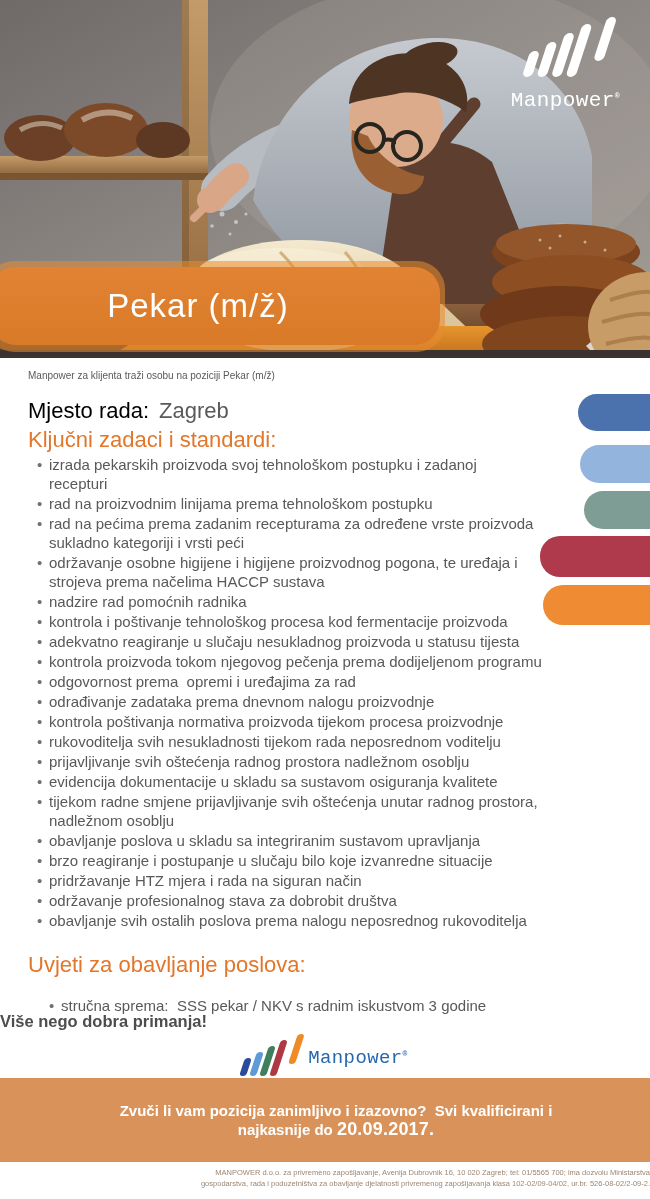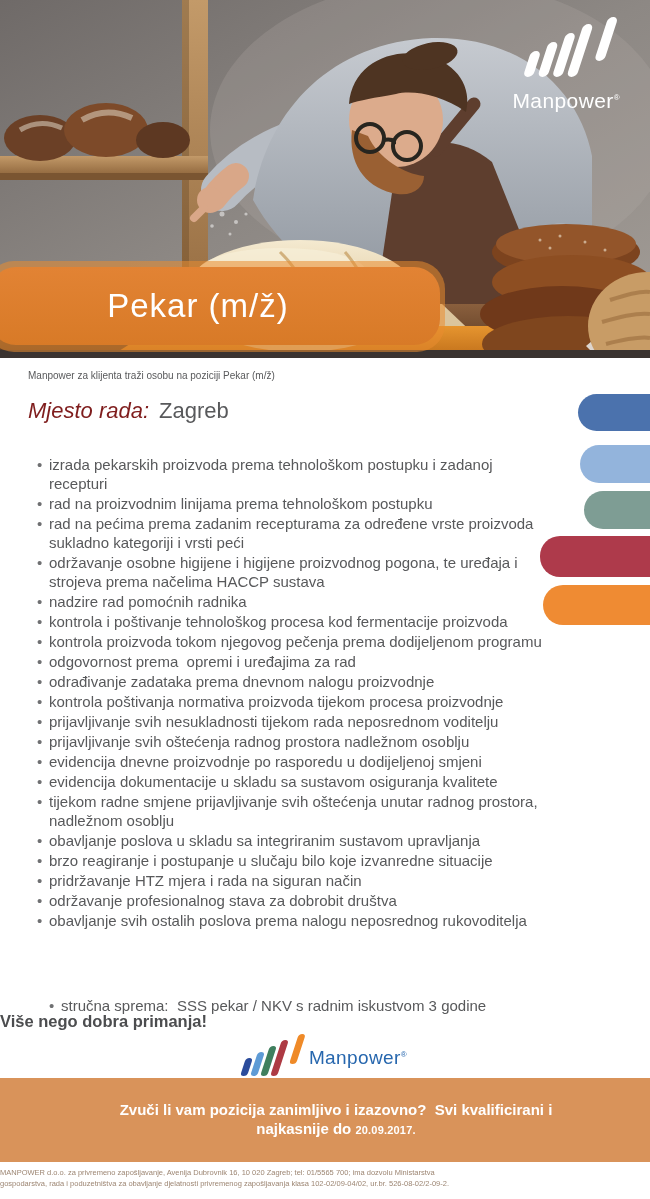--- a/index.html
+++ b/index.html
@@ -8,21 +8,21 @@
 
   
   .hero{position:absolute;top:0;left:0;width:650px;height:358px;overflow:hidden;}
   .hero svg{display:block;}
 
   
   .mp-bars{display:flex;align-items:flex-end;gap:6px;}
   .mp-bar{width:10px;border-radius:5px;transform:skewX(-18deg);}
   .b1{height:26px;} .b2{height:35px;} .b3{height:44px;} .b4{height:53px;}
   .b5{height:44px;transform:skewX(-18deg) translateY(-16px);margin-left:5px;}
-  .mp-word{font-size:21px;letter-spacing:.4px;color:#ffffff;}
+  .mp-word{font-size:21px;letter-spacing:.4px;color:#ffffff;font-family:Liberation Mono, monospace;}
   .mp-word sup{font-size:8px;}
   .mp-logo-top{position:absolute;top:24px;right:30px;display:flex;flex-direction:column;
                align-items:center;gap:12px;}
 
   .mp-logo-bottom{position:absolute;top:1040px;left:0;right:0;display:flex;
                   justify-content:center;align-items:center;gap:12px;}
   .mp-logo-bottom .mp-bars{gap:4px;}
   .mp-logo-bottom .mp-bar{width:7px;border-radius:4px;}
   .mp-logo-bottom .b1{height:18px;} .mp-logo-bottom .b2{height:24px;}
   .mp-logo-bottom .b3{height:30px;} .mp-logo-bottom .b4{height:36px;}
@@ -33,21 +33,21 @@
   .banner-glow{position:absolute;left:-14px;top:261px;width:459px;height:91px;
                border-radius:28px;background:rgba(233,140,48,.55);}
   .banner{position:absolute;left:-10px;top:267px;width:450px;height:78px;border-radius:26px;
           background:linear-gradient(#e28334,#d87a27);display:flex;align-items:center;
           justify-content:center;padding-right:34px;box-sizing:border-box;}
   .banner-title{color:#ffffff;font-size:33px;font-weight:300;letter-spacing:1px;}
 
   
   .intro{position:absolute;top:370px;left:28px;font-size:10px;color:#58595b;}
   .loc{position:absolute;top:398px;left:28px;font-size:22px;}
-  .loc-label{color:#7f1d1d;font-style:italic;} .loc-value{color:#58595b;margin-left:10px;}
+  .loc-label{color:#000000;} .loc-value{color:#58595b;margin-left:10px;}
   .tasks-h{position:absolute;top:427px;left:28px;font-size:22px;color:#e2772b;}
   .tasks{position:absolute;top:455px;left:36px;width:530px;margin:0;padding:0;list-style:none;}
   .tasks li{position:relative;padding-left:13px;font-size:15px;line-height:19px;
             margin-bottom:1px;color:#58595b;white-space:pre-wrap;}
   .tasks li::before{content:"\2022";position:absolute;left:1px;top:0;color:#6f7072;}
   .cond-h{position:absolute;top:952px;left:28px;font-size:22px;color:#e2772b;}
   .cond-list{position:absolute;top:984px;left:36px;width:540px;margin:12px;padding:0;list-style:none;}
   .cond-list li{position:relative;padding-left:13px;font-size:15px;line-height:19px;
                 color:#58595b;white-space:pre-wrap;}
   .cond-list li::before{content:"\2022";position:absolute;left:1px;top:0;color:#6f7072;}
@@ -60,22 +60,22 @@
   .tab2{top:445px;width:70px;height:38px;}
   .tab3{top:491px;width:66px;height:38px;}
   .tab4{top:536px;width:110px;height:41px;}
   .tab5{top:585px;width:107px;height:40px;}
 
   
   .band{position:absolute;top:1078px;left:0;width:650px;height:84px;display:flex;
         flex-direction:column;justify-content:center;text-align:center;color:#ffffff;
         font-weight:bold;font-size:15px;line-height:19.5px;padding-left:11px;}
   .band div{white-space:pre-wrap;}
-  .deadline{font-weight:800;font-size:11px;letter-spacing:.2px;}
-  .legal{position:absolute;top:1167px;left:0;right:0;text-align:left;
+  .deadline{font-weight:800;font-size:18px;letter-spacing:.2px;}
+  .legal{position:absolute;top:1167px;left:0;right:0;text-align:right;
          font-size:7.5px;line-height:11px;color:#9d8673;}
 </style>
 </head>
 <body>
 
 <div class="page">
 
   <div class="hero">
     <svg width="650" height="358" viewBox="0 0 650 358" aria-hidden="true">
       <defs>
@@ -191,48 +191,50 @@
   <div class="tab tab3" style="background: rgb(126, 157, 148);"></div>
   <div class="tab tab4" style="background: rgb(174, 58, 75);"></div>
   <div class="tab tab5" style="background: rgb(239, 139, 51);"></div>
 
   <div class="intro">Manpower za klijenta traži osobu na poziciji Pekar (m/ž)</div>
 
   <div class="loc">
     <span class="loc-label">Mjesto rada:</span><span class="loc-value">Zagreb</span>
   </div>
 
+  <div class="tasks-h">Ključni zadaci i standardi:</div>
 
   <ul class="tasks">
-    <li>izrada pekarskih proizvoda prema tehnološkom postupku i zadanoj
+    <li>izrada pekarskih proizvoda svoj tehnološkom postupku i zadanoj
 recepturi</li>
     <li>rad na proizvodnim linijama prema tehnološkom postupku</li>
     <li>rad na pećima prema zadanim recepturama za određene vrste proizvoda
 sukladno kategoriji i vrsti peći</li>
     <li>održavanje osobne higijene i higijene proizvodnog pogona, te uređaja i
 strojeva prema načelima HACCP sustava</li>
     <li>nadzire rad pomoćnih radnika</li>
     <li>kontrola i poštivanje tehnološkog procesa kod fermentacije proizvoda</li>
+    <li>adekvatno reagiranje u slučaju nesukladnog proizvoda u statusu tijesta</li>
     <li>kontrola proizvoda tokom njegovog pečenja prema dodijeljenom programu</li>
     <li>odgovornost prema  opremi i uređajima za rad</li>
     <li>odrađivanje zadataka prema dnevnom nalogu proizvodnje</li>
     <li>kontrola poštivanja normativa proizvoda tijekom procesa proizvodnje</li>
-    <li>prijavljivanje svih nesukladnosti tijekom rada neposrednom voditelju</li>
+    <li>rukovoditelja svih nesukladnosti tijekom rada neposrednom voditelju</li>
     <li>prijavljivanje svih oštećenja radnog prostora nadležnom osoblju</li>
-    <li>evidencija dnevne proizvodnje po rasporedu u dodijeljenoj smjeni</li>
     <li>evidencija dokumentacije u skladu sa sustavom osiguranja kvalitete</li>
     <li>tijekom radne smjene prijavljivanje svih oštećenja unutar radnog prostora,
 nadležnom osoblju</li>
     <li>obavljanje poslova u skladu sa integriranim sustavom upravljanja</li>
     <li>brzo reagiranje i postupanje u slučaju bilo koje izvanredne situacije</li>
     <li>pridržavanje HTZ mjera i rada na siguran način</li>
     <li>održavanje profesionalnog stava za dobrobit društva</li>
     <li>obavljanje svih ostalih poslova prema nalogu neposrednog rukovoditelja</li>
   </ul>
 
+  <div class="cond-h">Uvjeti za obavljanje poslova:</div>
   <ul class="cond-list">
     <li>stručna sprema:  SSS pekar / NKV s radnim iskustvom 3 godine</li>
   </ul>
 
   <div class="highlight">Više nego dobra primanja!</div>
 
   <div class="mp-logo-bottom">
     <div class="mp-bars">
       <div class="mp-bar b1" style="background: rgb(42, 75, 155);"></div>
       <div class="mp-bar b2" style="background: rgb(94, 155, 214);"></div>

